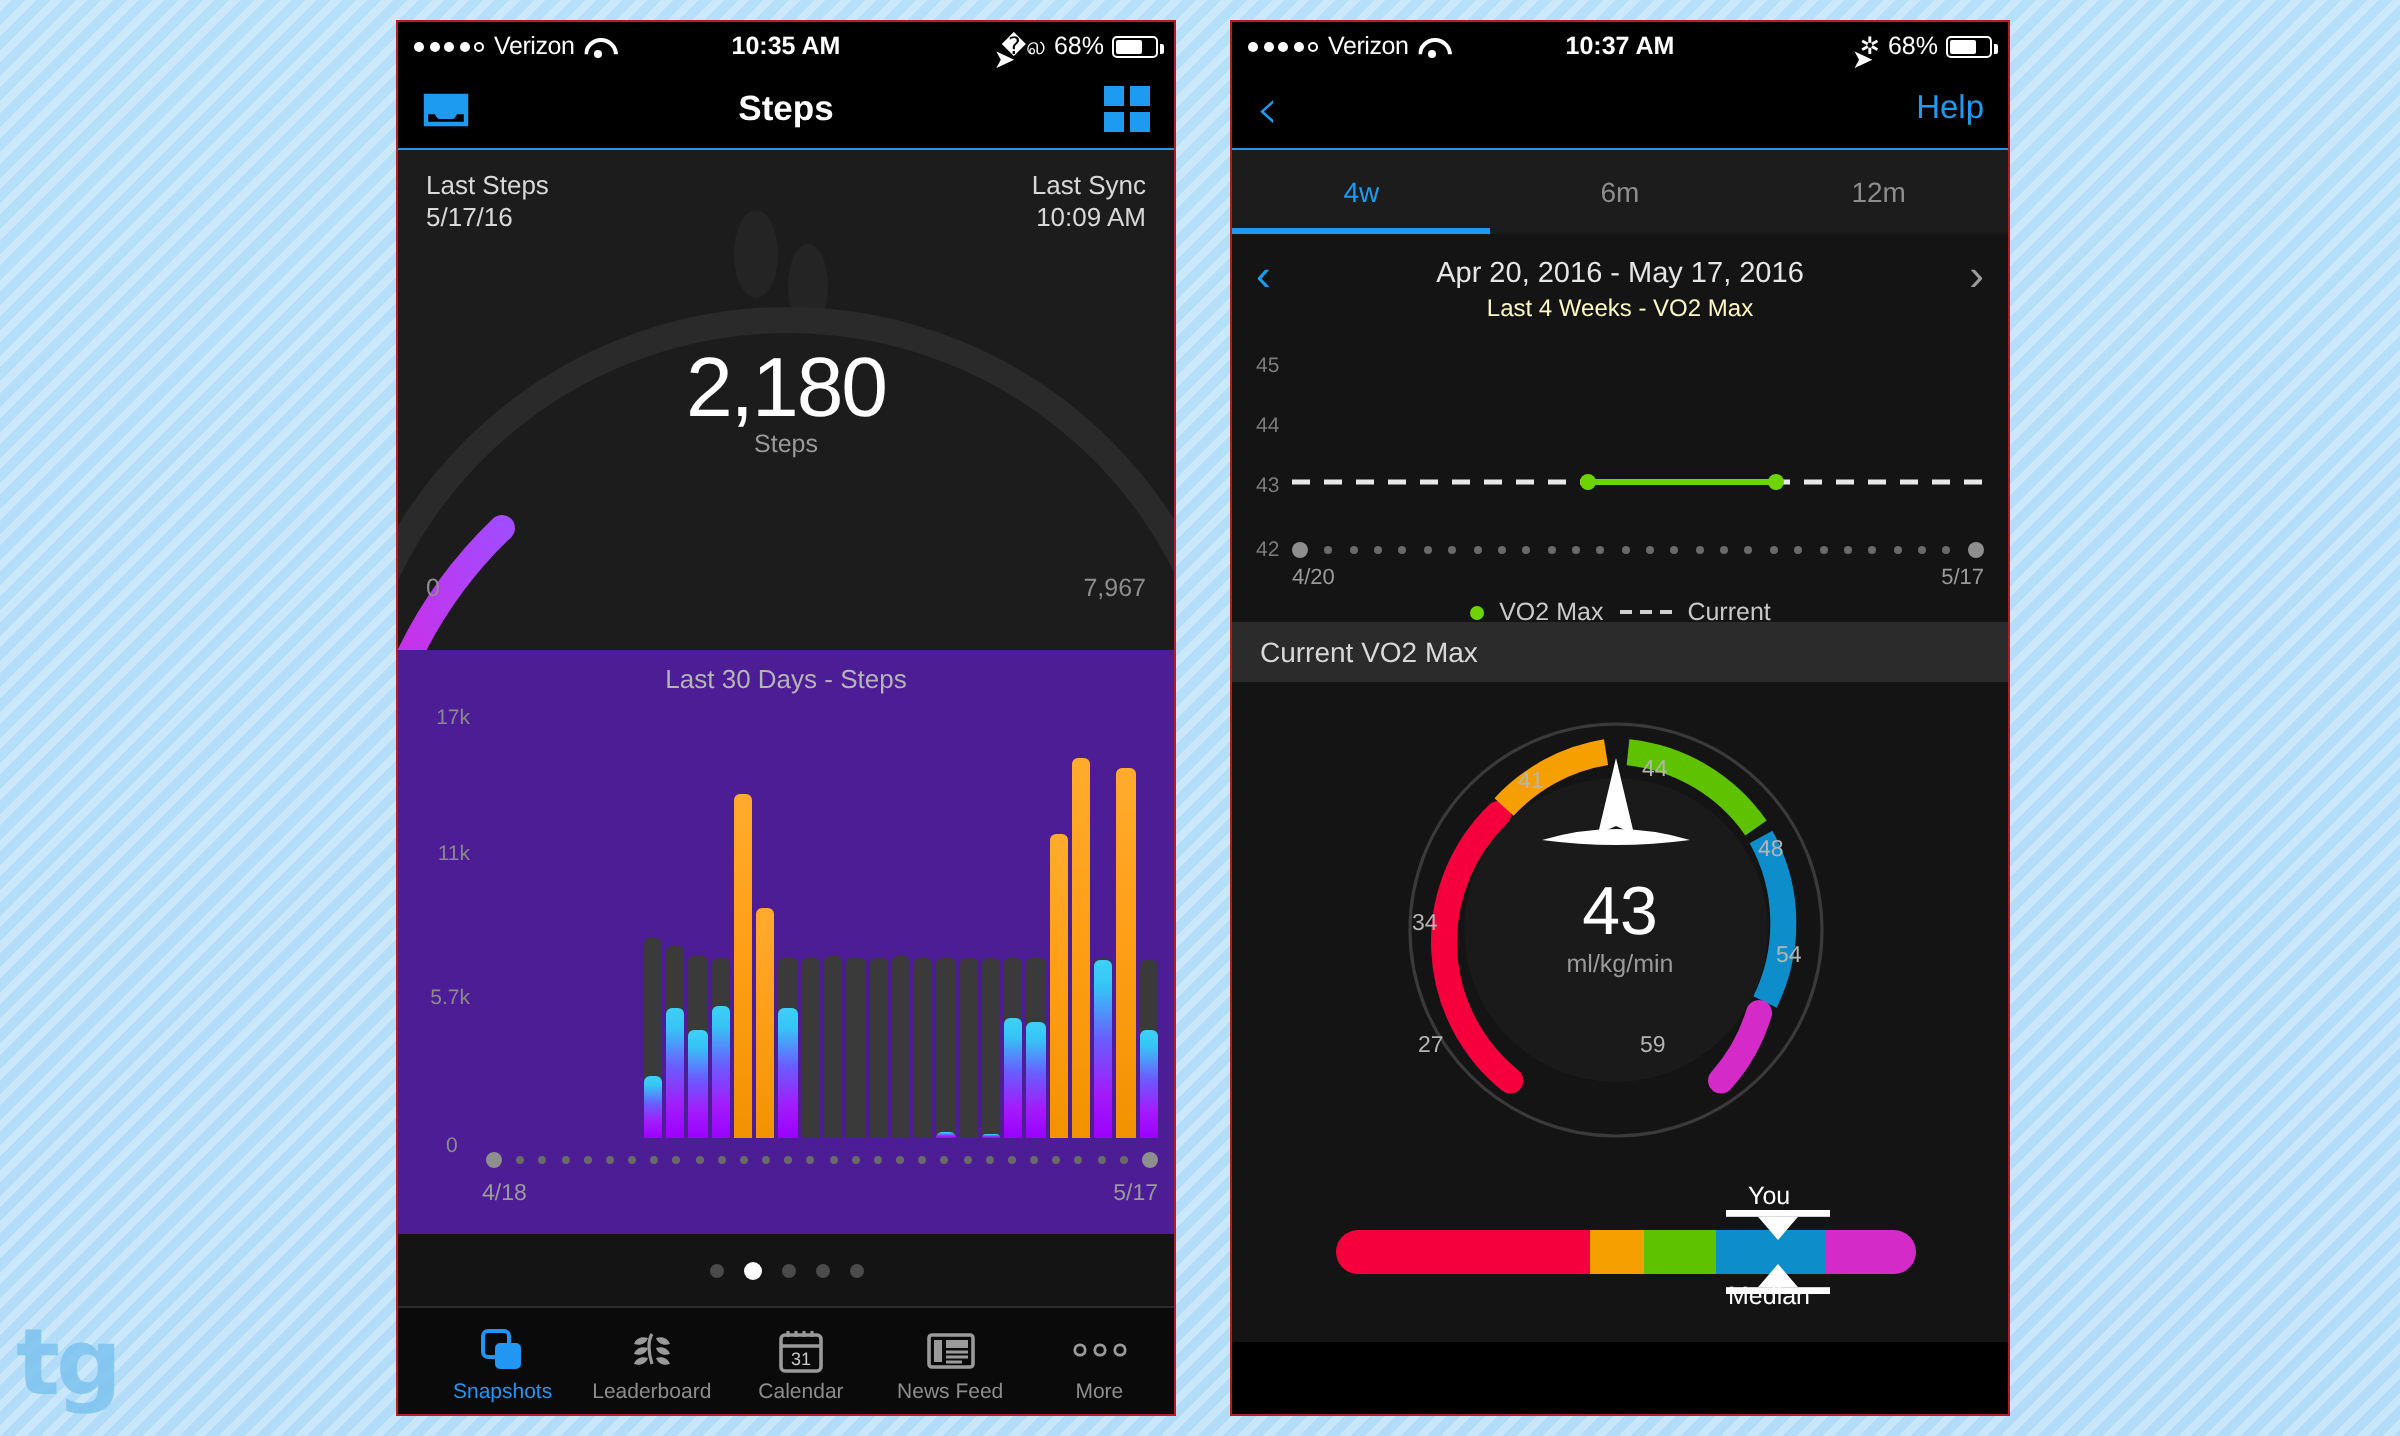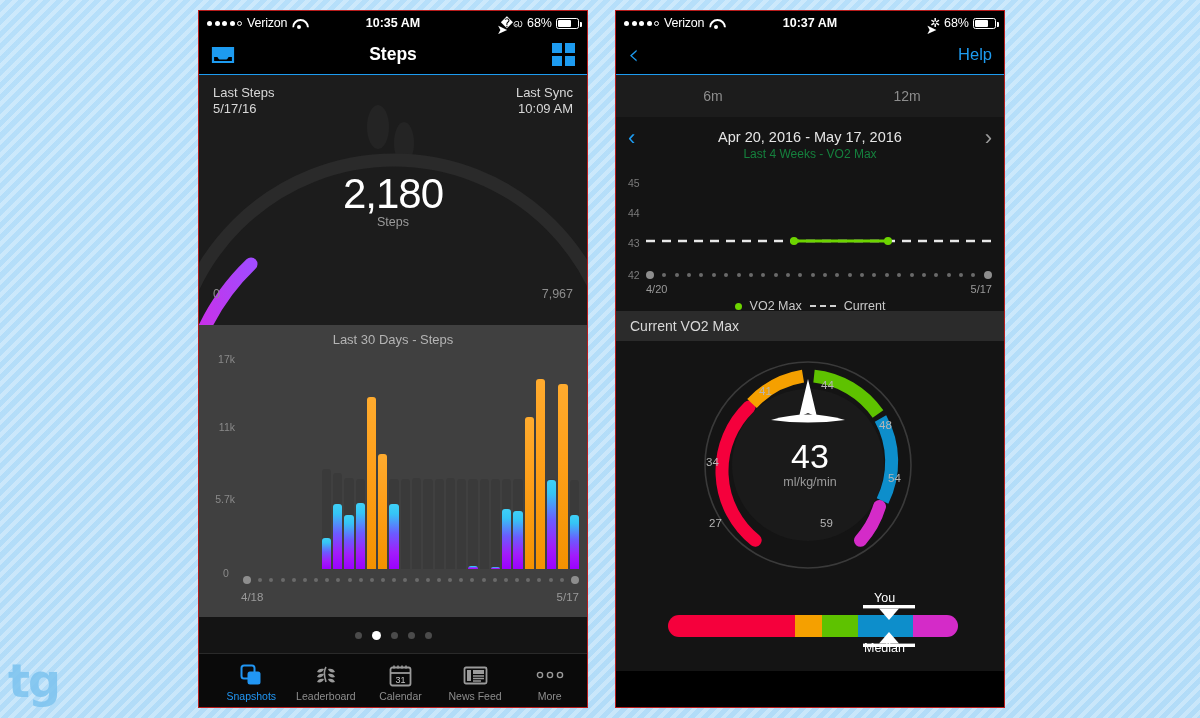--- a/index.html
+++ b/index.html
@@ -109,21 +109,21 @@
     position:absolute;left:0;right:0;top:95px;text-align:center;
     font-size:42px;color:#fff;font-weight:300;letter-spacing:-1px;
   }
   .steps-unit{
     position:absolute;left:0;right:0;top:140px;text-align:center;
     font-size:12.5px;color:#9a9a9a;
   }
   .arc-min{position:absolute;left:14px;top:212px;font-size:12.5px;color:#8d8d8d;}
   .arc-max{position:absolute;right:14px;top:212px;font-size:12.5px;color:#8d8d8d;}
 
-  .chart-card{background:#404040;height:292px;position:relative;}
+  .chart-card{background:#4c1d95;height:292px;position:relative;}
   .chart-title{
     text-align:center;color:#b4b4b4;font-size:13px;padding-top:7px;
   }
   .ylab{position:absolute;font-size:10.5px;color:#8a8a8a;text-align:right;width:34px;left:2px;}
   .bars{
     position:absolute;left:44px;right:8px;bottom:48px;top:36px;
     display:flex;align-items:flex-end;gap:2px;
   }
   .barcol{flex:1;position:relative;height:100%;display:flex;align-items:flex-end;}
   .bar{width:100%;border-radius:3px 3px 0 0;position:absolute;bottom:0;}
@@ -163,21 +163,21 @@
   }
   .segtab.active{color:#1d9bf0;}
   .segtab.active:after{
     content:"";position:absolute;left:0;right:0;bottom:0;height:3px;background:#1d9bf0;
   }
   .rangebar{
     background:#141414;height:48px;position:relative;display:flex;
     align-items:center;justify-content:center;flex-direction:column;padding-top:4px;
   }
   .range-title{color:#e6e6e6;font-size:14.5px;}
-  .range-sub{color:#15803d;font-size:12px;margin-top:2px;}
+  .range-sub{color:#fef9c3;font-size:12px;margin-top:2px;}
   .range-prev{position:absolute;left:12px;top:8px;color:#1d9bf0;font-size:22px;}
   .range-next{position:absolute;right:12px;top:8px;color:#9a9a9a;font-size:22px;}
 
   .vo2chart{background:#141414;height:142px;position:relative;}
   .vylab{position:absolute;left:12px;font-size:10.5px;color:#7b7b7b;}
   .dashline{position:absolute;left:30px;right:12px;height:3px;top:70px;}
   .vdotrow{position:absolute;left:30px;right:12px;bottom:32px;display:flex;justify-content:space-between;align-items:center;}
   .vdotrow i{width:4px;height:4px;border-radius:50%;background:#6a6a6a;display:block;}
   .vdotrow i.big{width:8px;height:8px;background:#8e8e8e;}
   .vxl{position:absolute;left:30px;bottom:16px;font-size:11px;color:#9a9a9a;}
@@ -518,20 +518,23 @@
         </span>
     </div>
   </div>
 
   <div class="navbar">
     <span class="back-chevron">‹</span>
     <span class="help-link">Help</span>
   </div>
 
   <div class="segtabs">
+    <div class="segtab active">
+        <span>4w</span>
+      </div>
     <div class="segtab">
         <span>6m</span>
       </div>
     <div class="segtab">
         <span>12m</span>
       </div>
   </div>
 
   <div class="rangebar">
     <span class="range-prev">‹</span>

